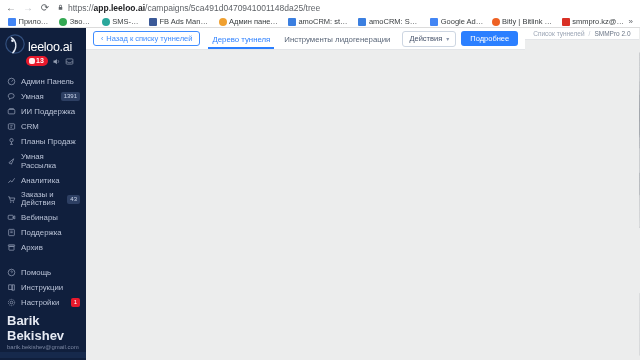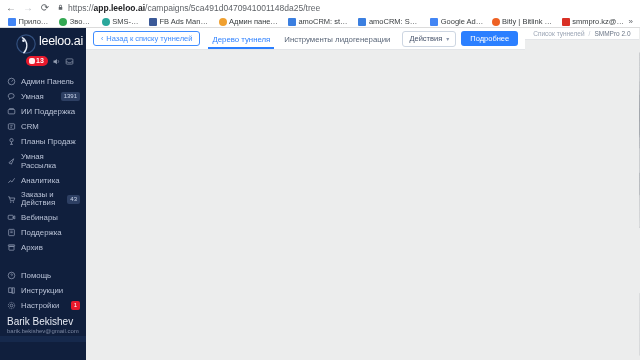--- a/index.html
+++ b/index.html
@@ -27,40 +27,40 @@
   .bm { display:flex; align-items:center; gap:2.5px; padding:0 4px; max-width:92px; overflow:hidden; }
   .bm .bml { overflow:hidden; text-overflow:ellipsis; white-space:nowrap; }
   .bmico { width:8px; height:8px; flex:0 0 auto; border-radius:1px; display:inline-block; }
   #bm-overflow { margin-left:auto; padding-right:3px; color:#5f6368; font-size:8px; }
 
   
   #app { width:640px; height:332px; display:flex; position:relative; }
 
   
   #sidebar { width:86px; background:#101f3d; color:#c3cbdc; flex:0 0 auto; display:flex; flex-direction:column; position:relative; }
-  #brand { display:flex; align-items:flex-start; gap:3px; padding:6px 6px 0 16px; }
+  #brand { display:flex; align-items:flex-end; gap:3px; padding:6px 6px 0 5px; }
   #brand-logo { width:20px; height:20px; flex:0 0 auto; }
   #brand-name { font-size:12.5px; color:#ffffff; font-weight:400; letter-spacing:-0.3px; }
   #brand-meta { display:flex; align-items:center; gap:4px; padding:2px 0 6px 26px; }
   #coin-badge { background:#e8192c; color:#fff; font-size:7px; border-radius:7px; padding:1px 4px 1px 10px; position:relative; line-height:8px; font-weight:600; }
   #coin-badge:before { content:""; position:absolute; left:2.5px; top:1.5px; width:6px; height:6px; border-radius:2px; background:#fff; opacity:.92; }
   .brand-ico { width:9px; height:9px; opacity:.75; }
 
   .nav-list { padding-top:2px; }
   .nav-item { display:flex; align-items:center; gap:5px; padding:3px 6px 3px 7px; font-size:7.8px; color:#b9c2d6; position:relative; min-height:15px; }
   .nav-item .nav-ico { width:9px; height:9px; flex:0 0 auto; opacity:.85; }
   .nav-item .nav-label { flex:1; line-height:9px; }
   .nav-badge { font-size:6px; background:#2d3f63; color:#cbd5ea; border-radius:2px; padding:1px 3px; line-height:7px; }
   .nav-badge.red { background:#e8192c; color:#fff; }
   .nav-item.two-line .nav-label { line-height:8px; }
 
   #nav-spacer { flex:1; }
-  #bottom-nav { padding-bottom:18px; }
+  #bottom-nav { padding-bottom:2px; }
   #user-block { padding:3px 6px 2px 7px; }
-  #user-name { font-size:10px; color:#e6eaf3; }
+  #user-name { font-size:13px; color:#e6eaf3;font-weight:bold; }
   #user-mail { font-size:6px; color:#7c88a3; margin-top:1px; }
   #sidebar-strip { height:6px; background:#16294c; display:flex; align-items:center; justify-content:space-between; padding:0 6px; font-size:5px; color:#6d7b99; }
 
   
   #main { flex:1; display:flex; flex-direction:row; background:#eceded; position:relative; min-width:0; }
 
   #topbar { height:22px; background:#fff; border-bottom:1px solid #e3e5e8; display:flex; align-items:center; padding:0 7px; gap:10px; flex:0 0 auto; }
   #back-btn { display:flex; align-items:center; gap:3px; border:1px solid #3f8cff; color:#3f8cff; border-radius:3px; font-size:7.5px; padding:2.5px 7px; background:#fff; line-height:8px; }
   #back-btn .chev { font-size:7px; }
   .topbar-tab { font-size:7.8px; color:#5a6678; padding:6px 2px 5px; position:relative; }

